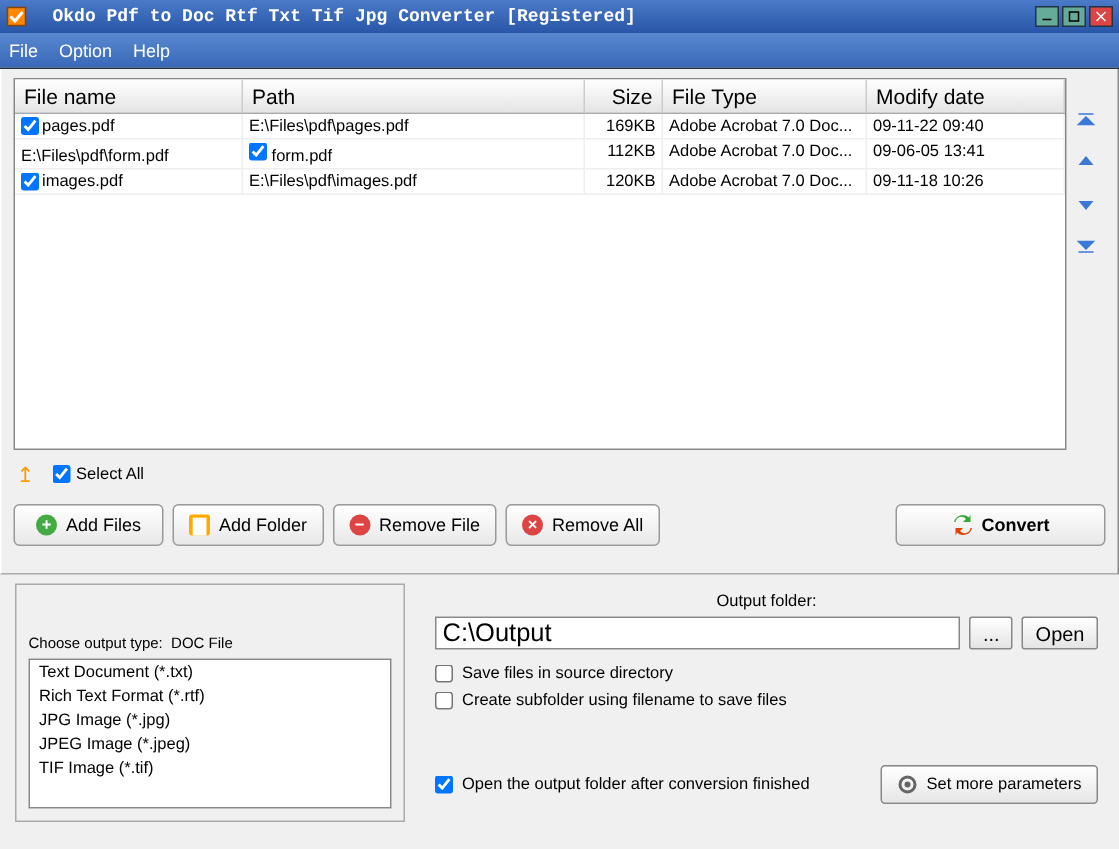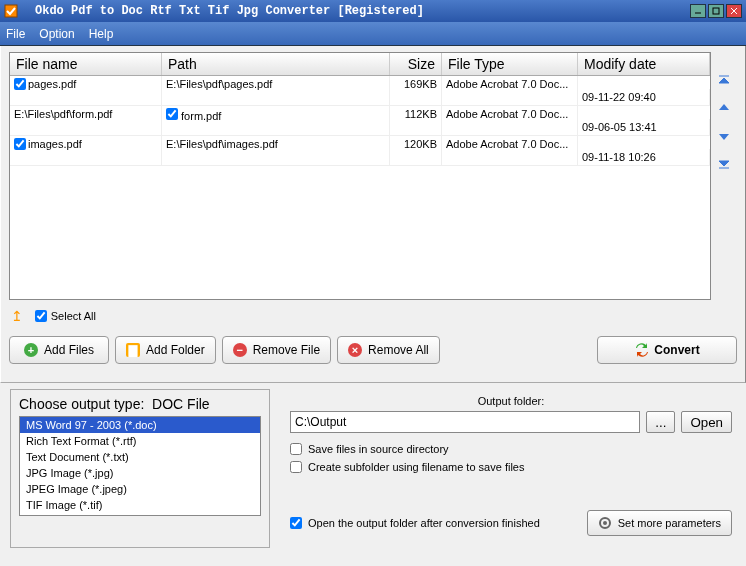--- a/index.html
+++ b/index.html
@@ -17,49 +17,49 @@
 .table { border: 1px solid #888; background: #fff; flex: 1; height: 248px; }
 .thead { display: flex; background: linear-gradient(#fff, #e4e4e4); border-bottom: 1px solid #aaa; }
 .th { padding: 3px 6px; border-right: 1px solid #ccc; font-size: 14px; }
 .th:nth-child(1) { width: 152px; }
 .th:nth-child(2) { width: 228px; }
 .th:nth-child(3) { width: 52px; text-align: right; }
 .th:nth-child(4) { width: 136px; }
 .th:nth-child(5) { flex: 1; }
 .tr { display: flex; border-bottom: 1px solid #eee; }
 .td { padding: 2px 4px; border-right: 1px solid #eee; font-size: 11px; overflow: hidden; white-space: nowrap; text-overflow: ellipsis; }
-.td:nth-child(1) { width: 152px; display: flex; align-items: flex-start; gap: 2px; }
+.td:nth-child(1) { width: 152px; display: flex; align-items: flex-end; gap: 2px; }
 .td:nth-child(2) { width: 228px; }
 .td:nth-child(3) { width: 52px; text-align: right; }
 .td:nth-child(4) { width: 136px; }
-.td:nth-child(5) { flex: 1; margin-top: 13px; }
+.td:nth-child(5) { flex: 1; }
 .chk { width: 12px; height: 12px; }
 .sidebtns { width: 26px; display: flex; flex-direction: column; align-items: center; gap: 12px; padding-top: 20px; }
 .arrowbtn { cursor: pointer; color: #3a78d8; }
 .selectall-row { display: flex; align-items: center; gap: 4px; padding: 8px 2px; }
 .upicon { color: #f90; font-size: 14px; margin-right: 8px; }
 .btn-row { display: flex; gap: 6px; padding: 4px 0 12px; }
 .btn { background: linear-gradient(#fff, #e8e8e8); border: 1px solid #999; border-radius: 4px; padding: 6px 10px; display: flex; align-items: center; gap: 6px; cursor: pointer; font-size: 12px; min-width: 100px; justify-content: center; }
 .btn.big { min-width: 140px; font-weight: bold; }
 .icon { width: 14px; height: 14px; display: inline-flex; align-items: center; justify-content: center; border-radius: 50%; color: #fff; font-weight: bold; font-size: 11px; }
 .icon.green { background: #4a4; }
 .icon.orange { background: #fa0; border-radius: 2px; }
 .icon.red { background: #d44; }
 .icon.convert { background: transparent; }
 .spacer { flex: 1; }
 .bottom { display: flex; gap: 16px; padding: 6px 10px 10px; }
 .output-type { border: 1px solid #aaa; padding: 6px 8px; width: 260px; }
-.group-label { font-size: 14px; margin-bottom: 4px; }
+.group-label { font-size: 10px; margin-bottom: 4px; margin-top: 28px; }
 .listbox { border: 1px solid #888; background: #fff; height: 100px; overflow: auto; }
 .listitem { padding: 2px 6px; cursor: pointer; }
 .listitem.selected { background: #2a5acc; color: #fff; }
 .output-panel { flex: 1; padding: 6px 4px; }
 .panel-label { font-size: 11px; margin-bottom: 4px; text-align: center; }
 .output-row { display: flex; gap: 6px; align-items: center; margin-bottom: 10px; }
-.output-input { flex: 1; border: 1px solid #888; padding: 3px 4px; font-size: 12px; height: 22px; }
+.output-input { flex: 1; border: 1px solid #888; padding: 3px 4px; font-size: 17px; height: 22px; }
 .smallbtn { border: 1px solid #888; background: linear-gradient(#fff,#e4e4e4); padding: 3px 8px; cursor: pointer; border-radius: 2px; height: 22px; }
 .checkrow { display: flex; align-items: center; gap: 6px; margin: 6px 0; font-size: 11px; }
 .params-btn { border: 1px solid #888; background: linear-gradient(#fff,#e6e6e6); padding: 5px 10px; cursor: pointer; border-radius: 3px; display: flex; align-items: center; gap: 6px; }
 svg { display: block; }
 </style>
 </head>
 <body>
 
 <div class="titlebar">
   <span class="titlebar-icon">
@@ -198,23 +198,22 @@
   </div>
 </div>
 
 <div class="bottom">
   <div class="output-type">
     <div class="group-label">
       <span>Choose output type:</span>
       &nbsp;<span>DOC File</span>
     </div>
     <div class="listbox" id="typelist">
-        <div class="listitem selected">MS Word 97 - 2003 (*.doc)</div>
+        <div class="listitem">Text Document (*.txt)</div>
         <div class="listitem">Rich Text Format (*.rtf)</div>
-        <div class="listitem">Text Document (*.txt)</div>
         <div class="listitem">JPG Image (*.jpg)</div>
         <div class="listitem">JPEG Image (*.jpeg)</div>
         <div class="listitem">TIF Image (*.tif)</div>
       </div>
   </div>
 
   <div class="output-panel">
     <div class="panel-label">Output folder:</div>
     <div class="output-row">
       <input class="output-input" value="C:\Output" style="">

